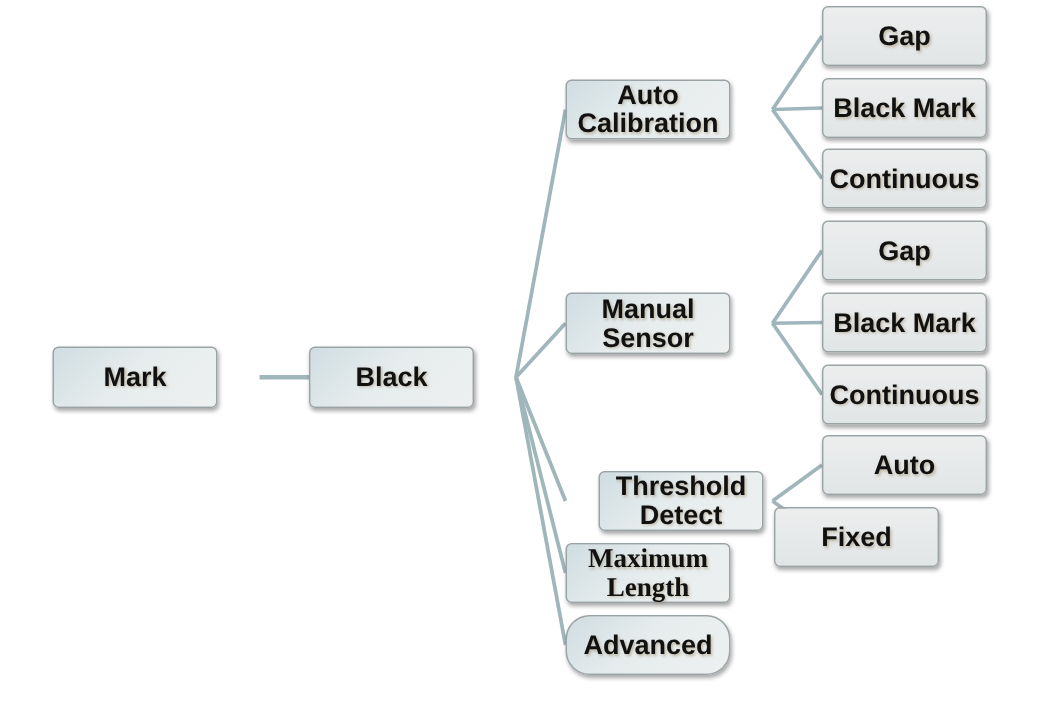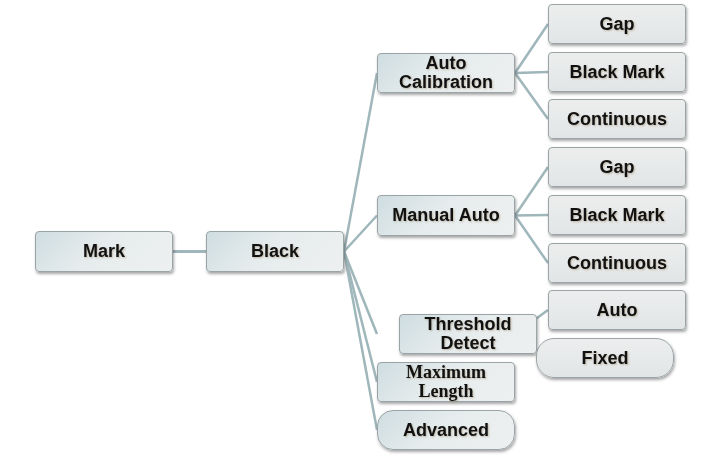--- a/index.html
+++ b/index.html
@@ -17,21 +17,21 @@
     #connectors {
       position: absolute;
       left: 0;
       top: 0;
       width: 706px;
       height: 467px;
     }
     .node {
       position: absolute;
       box-sizing: border-box;
-      width: 138px;
+      width: 110px;
       height: 40px;
       border: 1px solid #9aa3a6;
       border-radius: 4px;
       background: linear-gradient(135deg, #cfdde1 0%, #e6eced 45%, #eef0f0 100%);
       box-shadow: 1px 2px 3px rgba(0,0,0,0.35);
       display: flex;
       align-items: center;
       justify-content: center;
       text-align: center;
       font-weight: bold;
@@ -75,21 +75,21 @@
 
 <div class="node" id="n-sensor" style="left:206px;top:231px;height:41px;">
   <span>Black</span>
 </div>
 
 <div class="node" id="n-auto-calibration" style="left:377px;top:53px;">
   <span>Auto
 Calibration</span>
 </div>
 <div class="node" id="n-manual-setup" style="left:377px;top:195px;height:41px;">
-  <span>Manual Auto</span>
+  <span>Manual Sensor</span>
 </div>
 <div class="node" id="n-threshold-detect" style="left:399px;top:314px;">
   <span>Threshold
 Detect</span>
 </div>
 <div class="node" id="n-maximum-length" style="left:377px;top:362px;font-family:Liberation Serif, serif;">
   <span>Maximum
 Length</span>
 </div>
 <div class="node" id="n-advanced" style="left:377px;top:410px;border-radius:16px;">
@@ -110,15 +110,15 @@
 </div>
 <div class="node leaf" id="n-ms-black-mark" style="left:548px;top:195px;">
   <span>Black Mark</span>
 </div>
 <div class="node leaf" id="n-ms-continuous" style="left:548px;top:243px;">
   <span>Continuous</span>
 </div>
 <div class="node leaf" id="n-td-auto" style="left:548px;top:290px;">
   <span>Auto</span>
 </div>
-<div class="node leaf" id="n-td-fixed" style="left:536px;top:338px;border-radius:18px;">
+<div class="node leaf" id="n-td-fixed" style="left:516px;top:338px;">
   <span>Fixed</span>
 </div>
 
 </body></html>

